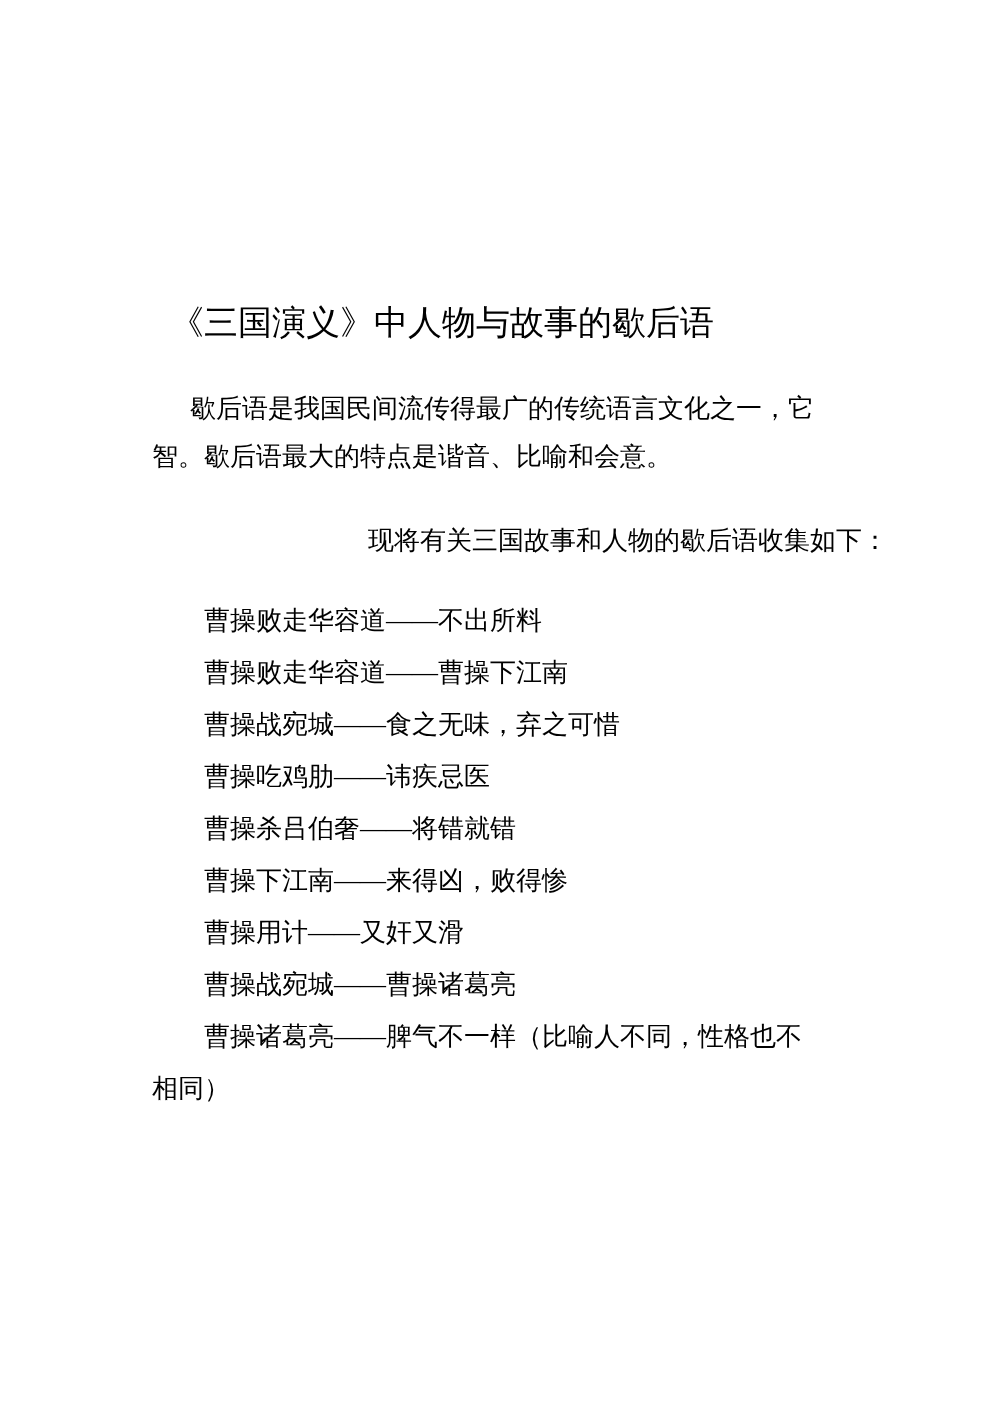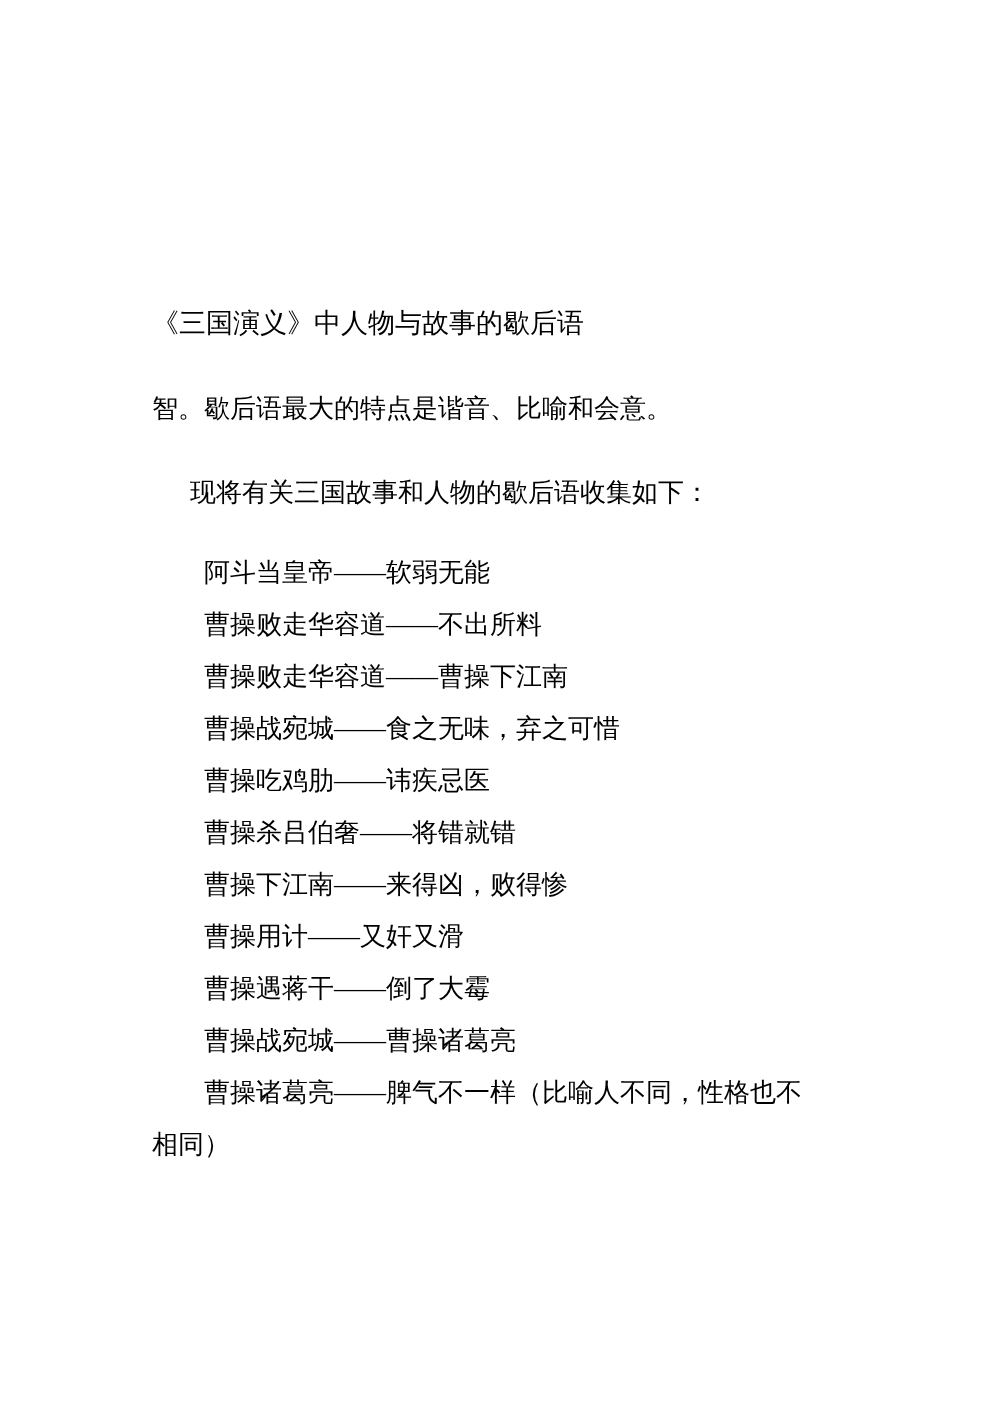--- a/index.html
+++ b/index.html
@@ -16,24 +16,24 @@
     font-family: "Liberation Serif", "DejaVu Serif", serif;
     color: #000000;
   }
   .doc {
     position: absolute;
     left: 152px;
     top: 306px;
     width: 736px;
   }
   .title {
-    font-size: 27px;
+    font-size: 34px;
     line-height: 34px;
     font-weight: 400;
-    margin: 0 0 45px 0;
+    margin: 0 0 45px 18px;
   }
   .intro {
     margin: 0 0 36px 0;
   }
   .intro-line {
     font-size: 26px;
     line-height: 48px;
     white-space: nowrap;
   }
   .intro-line.stretch {
@@ -43,20 +43,21 @@
   }
   .first-indent {
     text-indent: 38px;
   }
   .leadin {
     font-size: 26px;
     line-height: 48px;
     text-indent: 38px;
     margin: 0 0 30px 0;
     white-space: nowrap;
+    text-align: right;
   }
   .sayings {
     margin: 0;
   }
   .saying-line {
     font-size: 26px;
     line-height: 52px;
     white-space: nowrap;
   }
   .item-indent {
@@ -65,34 +66,33 @@
 </style>
 </head>
 <body>
 
 <div class="page">
   <div class="doc">
 
     <div class="title">《三国演义》中人物与故事的歇后语</div>
 
     <div class="intro">
+      <div class="intro-line first-indent">歇后语是我国民间流传得最广的传统语言文化之一，它</div>
       <div class="intro-line">智。歇后语最大的特点是谐音、比喻和会意。</div>
     </div>
 
     <div class="leadin">现将有关三国故事和人物的歇后语收集如下：</div>
 
     <div class="sayings">
-      <div class="saying-line item-indent">阿斗当皇帝——软弱无能</div>
       <div class="saying-line item-indent">曹操败走华容道——不出所料</div>
       <div class="saying-line item-indent">曹操败走华容道——曹操下江南</div>
       <div class="saying-line item-indent">曹操战宛城——食之无味，弃之可惜</div>
       <div class="saying-line item-indent">曹操吃鸡肋——讳疾忌医</div>
       <div class="saying-line item-indent">曹操杀吕伯奢——将错就错</div>
       <div class="saying-line item-indent">曹操下江南——来得凶，败得惨</div>
       <div class="saying-line item-indent">曹操用计——又奸又滑</div>
-      <div class="saying-line item-indent">曹操遇蒋干——倒了大霉</div>
       <div class="saying-line item-indent">曹操战宛城——曹操诸葛亮</div>
       <div class="saying-line item-indent">曹操诸葛亮——脾气不一样（比喻人不同，性格也不</div>
       <div class="saying-line">相同）</div>
     </div>
 
   </div>
 </div>
 
 </body></html>

